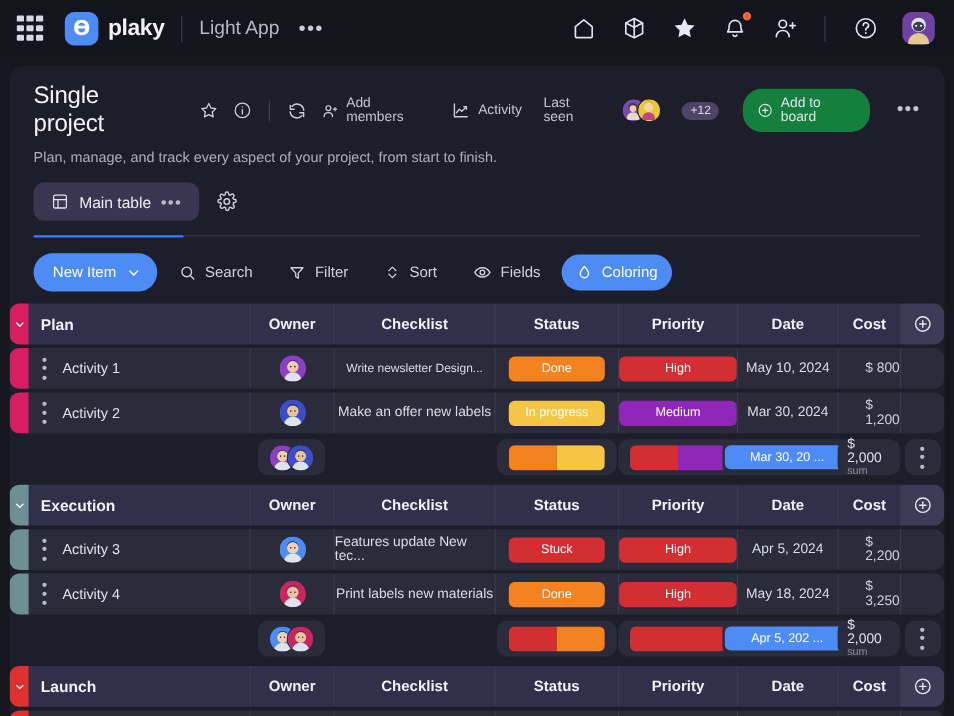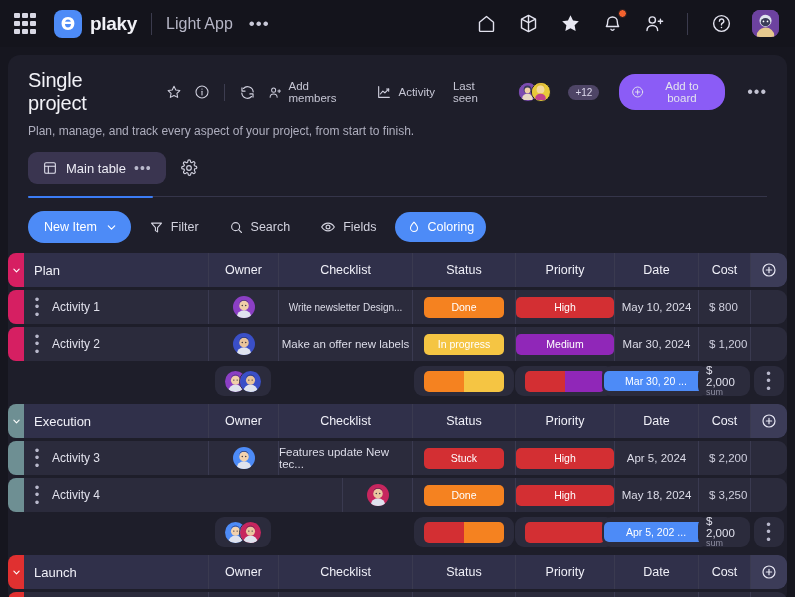--- a/index.html
+++ b/index.html
@@ -75,23 +75,23 @@
   .last-seen { font-size: 11.5px; color: #c6c6d4; margin-left: 6px; }
   .ls-avs { display:flex; margin-left: 6px; }
   .ls-av { width: 20px; height: 20px; border-radius: 50%; border: 1.5px solid #1e1e2a; }
   .ls-av:nth-child(2){ margin-left: -7px; }
   .plus12 {
     background: #4e4566; color: #ddd9ec; font-size: 10px;
     border-radius: 9px; padding: 2px 7px; margin-left: 5px; cursor:pointer;
   }
   .add-board {
     display:flex; align-items:center; gap:6px;
-    background: #8b5cf6; border-radius: 16px;
+    background: #15803d; border-radius: 16px;
     padding: 6px 12px; font-size: 11.5px; color: #e2e2ee;
-    margin-left: 8px; cursor:pointer;text-align:center;
+    margin-left: 8px; cursor:pointer;
   }
   .head-dots { margin-left: 10px; color:#c3c3d2; font-size:16px; letter-spacing:1px; cursor:pointer; line-height:1; }
   .subtitle { font-size: 12px; color: #aeaebe; margin-top: 9px; }
 
   .tabs-row { display:flex; align-items:center; gap:14px; margin-top: 14px; }
   .tab-chip {
     display:flex; align-items:center; gap:8px;
     background: #3a3550; border-radius: 9px;
     padding: 8px 14px; font-size: 13px; color: #ececf5; cursor:pointer;
   }
@@ -136,24 +136,24 @@
     border-left: 1px solid #3a3a50;
     flex: none; position: relative;
   }
   .c:first-child { border-left: none; }
   .c-name { flex: 1; justify-content: flex-start; padding-left: 8px; gap: 10px; }
   .c-owner { width: 70px; }
   .c-check { width: 134px; }
   .c-status { width: 103px; }
   .c-prio { width: 99px; }
   .c-date { width: 84px; }
-  .c-cost { width: 52px; justify-content:flex-start; padding-left:10px; }
+  .c-cost { width: 52px; justify-content:flex-start; padding-left:22px; }
   .c-add { width: 37px; }
   .hdr-row .c-add { background: #3c3c58; border-radius: 0 9px 9px 0; }
-  .hdr-row .c { font-size: 12.5px; color: #f0f0f8; }
+  .hdr-row .c { font-size: 12.5px; color: #f0f0f8; font-weight: bold; }
   .hdr-row .c-name { font-size: 13px; padding-left: 10px; }
 
   .kebab { color:#b9b9cc; font-size: 13px; line-height: 0.55; letter-spacing:0; cursor:pointer; width:10px; text-align:center;}
   .kebab span { display:block; }
   .act-label { font-size: 12px; color: #e1e1ec; }
   .av { width: 22px; height: 22px; border-radius: 50%; }
   .chip {
     width: 80px; height: 21px; border-radius: 5px;
     display:flex; align-items:center; justify-content:center;
     font-size: 10.5px; color: #fff;
@@ -358,31 +358,38 @@
     <div class="divider"></div>
 
     <div class="toolbar">
       <button class="newitem">
         <span>New Item</span>
         <svg width="11" height="11" viewBox="0 0 24 24" fill="none" stroke="#fff" stroke-width="2.6" stroke-linecap="round" stroke-linejoin="round">
             <path d="M5 8.5l7 7 7-7"></path>
           </svg>
       </button>
       <button class="tb-btn">
+        <svg width="15" height="15" viewBox="0 0 24 24" fill="none" stroke="#d2d2de" stroke-width="1.8" stroke-linecap="round">
+            <circle cx="10.6" cy="10.6" r="6.4"></circle>
+            <path d="M15.4 15.4L20 20"></path>
+          </svg>
+        <span>Search</span>
+      </button>
+      <button class="tb-btn">
         <svg width="15" height="15" viewBox="0 0 24 24" fill="none" stroke="#d2d2de" stroke-width="1.8" stroke-linejoin="round">
             <path d="M4 5h16l-6.3 7.2V19l-3.4-2v-4.8z"></path>
           </svg>
         <span>Filter</span>
       </button>
       <button class="tb-btn">
-        <svg width="15" height="15" viewBox="0 0 24 24" fill="none" stroke="#d2d2de" stroke-width="1.8" stroke-linecap="round">
-            <circle cx="10.6" cy="10.6" r="6.4"></circle>
-            <path d="M15.4 15.4L20 20"></path>
+        <svg width="14" height="14" viewBox="0 0 24 24" fill="none" stroke="#d2d2de" stroke-width="1.9" stroke-linecap="round" stroke-linejoin="round">
+            <path d="M7 9.5L12 4.5l5 5"></path>
+            <path d="M7 14.5l5 5 5-5"></path>
           </svg>
-        <span>Search</span>
+        <span>Sort</span>
       </button>
       <button class="tb-btn">
         <svg width="16" height="16" viewBox="0 0 24 24" fill="none" stroke="#d2d2de" stroke-width="1.7">
             <path d="M2.5 12S6 6.2 12 6.2 21.5 12 21.5 12 18 17.8 12 17.8 2.5 12 2.5 12z"></path>
             <circle cx="12" cy="12" r="2.9"></circle>
           </svg>
         <span>Fields</span>
       </button>
       <button class="tb-btn active">
         <svg width="14" height="14" viewBox="0 0 24 24" fill="none" stroke="#fff" stroke-width="1.8" stroke-linejoin="round">
@@ -637,20 +644,21 @@
             <div class="c c-owner">
               <span class="av" style="overflow:hidden"><svg viewBox="0 0 24 24" width="100%" height="100%">
                   <rect width="24" height="24" fill="#c7265e"></rect>
                   <ellipse cx="12" cy="23" rx="8" ry="7.5" fill="#dfe3ee"></ellipse>
                   <circle cx="12" cy="10.5" r="5.2" fill="#eac6a0"></circle>
                   <path d="M6.6 10.2a5.4 5.4 0 0 1 10.8 0c0-4-2.4-5.9-5.4-5.9S6.6 6.2 6.6 10.2z" fill="#402a4a"></path>
                   <circle cx="10.1" cy="10.4" r="0.75" fill="#2b2b3c"></circle>
                   <circle cx="13.9" cy="10.4" r="0.75" fill="#2b2b3c"></circle>
                 </svg></span>
             </div>
+            <div class="c c-check" style="font-size:11.5px;color:#dcdce8">Print labels new materials</div>
             <div class="c c-status">
               <span class="chip" style="background:#f58220">Done</span>
             </div>
             <div class="c c-prio">
               <span class="chip prio" style="background:#d32f33">High</span>
             </div>
             <div class="c c-date">
               <span class="date-txt">May 18, 2024</span>
             </div>
             <div class="c c-cost">

